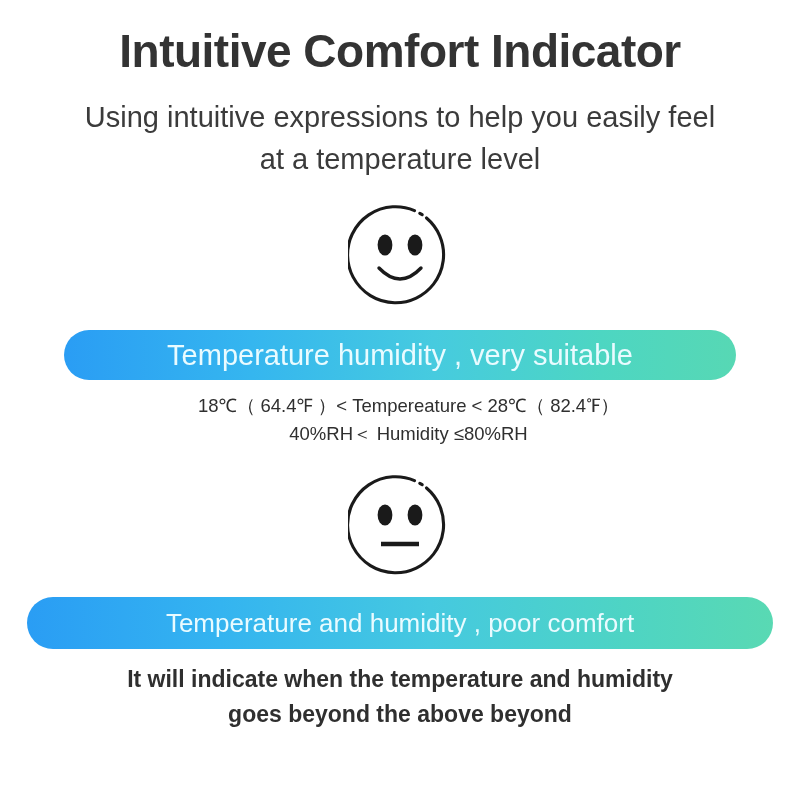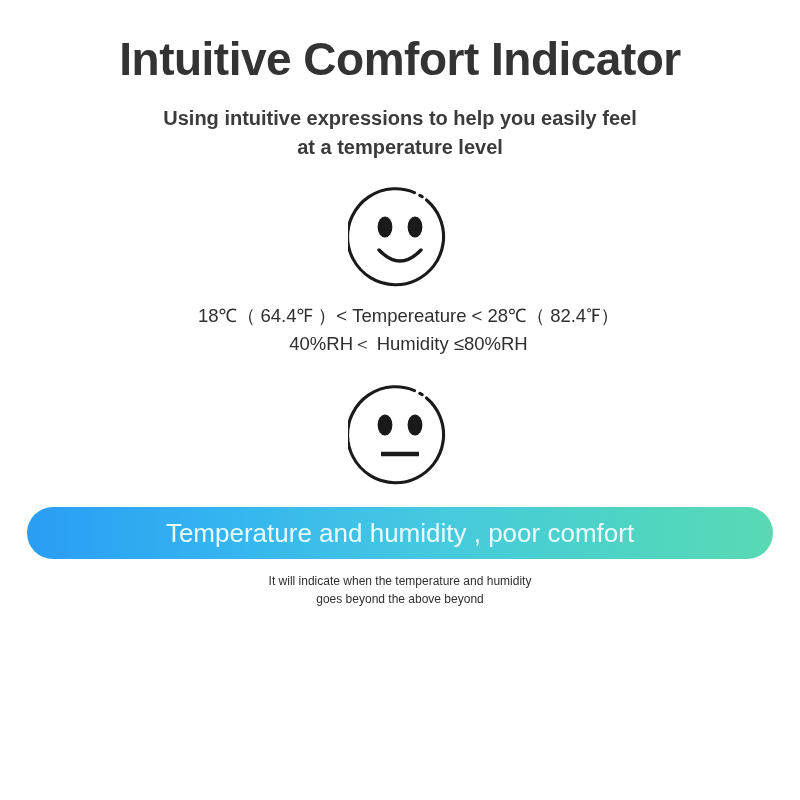--- a/index.html
+++ b/index.html
@@ -17,38 +17,38 @@
 
   .page {
     position: relative;
     width: 800px;
     height: 800px;
     box-sizing: border-box;
   }
 
   
   .header {
-    padding-top: 36px;
+    padding-top: 28px;
     text-align: center;
   }
   .page-title {
     font-size: 46px;
     font-weight: bold;
     letter-spacing: -0.5px;
     color: #333333;
     line-height: 1.0;
     margin: 0;
   }
   .subtitle {
     margin: 22px auto 0 auto;
-    font-size: 20px;
+    font-size: 29px;
     line-height: 1.45;
     color: #3b3b3b;
     max-width: 640px;
-    font-weight: bold;
+    font-weight: normal;
   }
   .subtitle .sub-line {
     display: block;
   }
 
   
   .face-wrap {
     display: flex;
     justify-content: center;
   }
@@ -99,24 +99,24 @@
     color: #2f2f2f;
     margin-left: 17px;
   }
   .spec .spec-line {
     display: block;
   }
 
   .caption {
     text-align: center;
     margin-top: 13px;
-    font-size: 12px;
+    font-size: 23px;
     line-height: 1.52;
     color: #2f2f2f;
-    font-weight: normal;
+    font-weight: bold;
   }
   .caption .caption-line {
     display: block;
   }
 </style>
 </head>
 <body>
 
 <div class="page">
 
@@ -137,20 +137,23 @@
 
       <path d="M 71.8 9.3 l 2.4 1.4" fill="none" stroke="#1a1a1a" stroke-width="3.1" stroke-linecap="round"></path>
 
       <ellipse cx="37" cy="41" rx="7.4" ry="10.6" fill="#1a1a1a"></ellipse>
       <ellipse cx="67" cy="41" rx="7.4" ry="10.6" fill="#1a1a1a"></ellipse>
 
       <path d="M 31 64 Q 52 86 73 64" fill="none" stroke="#1a1a1a" stroke-width="3.4" stroke-linecap="round"></path>
     </svg>
   </div>
 
+  <div class="banner good">
+    <span class="banner-label">Temperature humidity , very suitable</span>
+  </div>
 
   <div class="spec">
     <span class="spec-line">18℃（ 64.4℉ ）&lt; Tempereature &lt; 28℃（ 82.4℉）</span>
     <span class="spec-line">40%RH＜ Humidity ≤80%RH</span>
   </div>
 
   <div class="face-wrap neutral">
     <svg class="face-svg" width="104" height="104" viewBox="0 0 104 104">
 
       <path d="M 66.5 6.6

